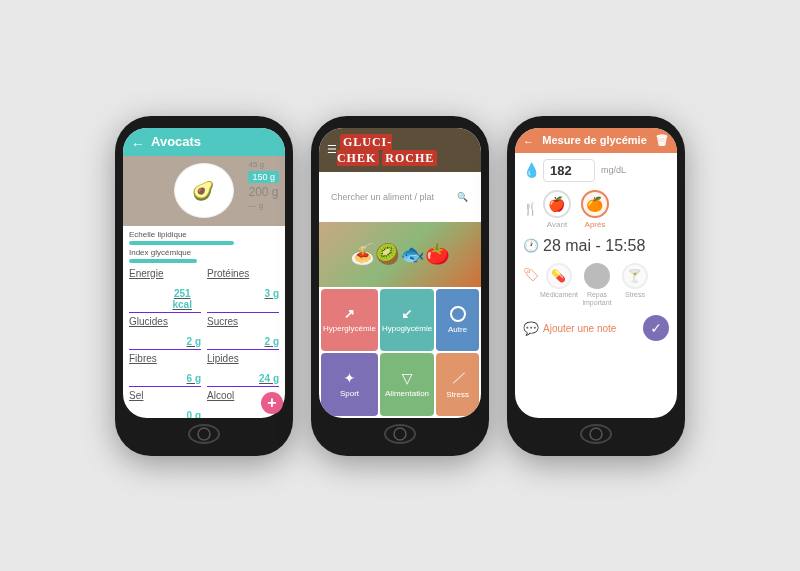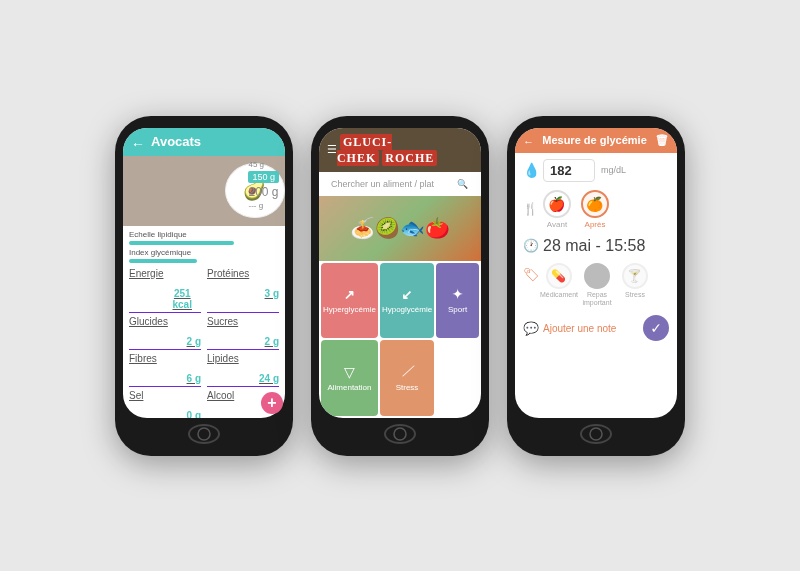--- a/index.html
+++ b/index.html
@@ -65,21 +65,21 @@
     .screen1-header .back-arrow {
       margin-right: 6px;
       font-size: 14px;
     }
     .screen1-image-area {
       background: #b5a89a;
       height: 70px;
       position: relative;
       display: flex;
       align-items: center;
-      justify-content: flex-end;
+      justify-content: center;
     }
     .food-plate {
       width: 60px;
       height: 55px;
       background: white;
       border-radius: 50%;
       border: 1px solid #eee;
       display: flex;
       align-items: center;
       justify-content: center;
@@ -191,21 +191,21 @@
     .gluci-logo {
       font-family: Georgia, serif;
       font-size: 13px;
       font-weight: bold;
       letter-spacing: 1px;
       text-transform: uppercase;
     }
     .gluci-logo span { font-size: 12px; background: #c0392b; padding: 1px 3px; border-radius: 2px; margin-left: 3px; }
     .search-bar {
       background: white;
-      margin: 4px 6px;
+      margin: 17px 6px;
       border-radius: 4px;
       display: flex;
       align-items: flex-start;
       padding: 3px 6px;
       font-size: 9px;
       color: #999;
     }
     .search-bar .search-icon { margin-left: auto; color: #4ec8c0; }
     .food-image {
       width: 100%;
@@ -472,20 +472,24 @@
       </div>
 
       <div class="grid-buttons">
         <div class="grid-btn btn-pink">
           <span class="icon" style="font-size:13px;font-weight:bold;">↗</span>
           <span>Hyperglycémie</span>
         </div>
         <div class="grid-btn btn-teal">
           <span class="icon" style="font-size:13px;font-weight:bold;">↙</span>
           <span>Hypoglycémie</span>
+        </div>
+        <div class="grid-btn btn-blue">
+          <span class="icon" style="font-size:12px;border:2px solid white;border-radius:50%;width:16px;height:16px;display:flex;align-items:center;justify-content:center;"></span>
+          <span>Autre</span>
         </div>
         <div class="grid-btn btn-purple">
           <span class="icon">✦</span>
           <span>Sport</span>
         </div>
         <div class="grid-btn btn-green">
           <span class="icon">▽</span>
           <span>Alimentation</span>
         </div>
         <div class="grid-btn btn-orange">

